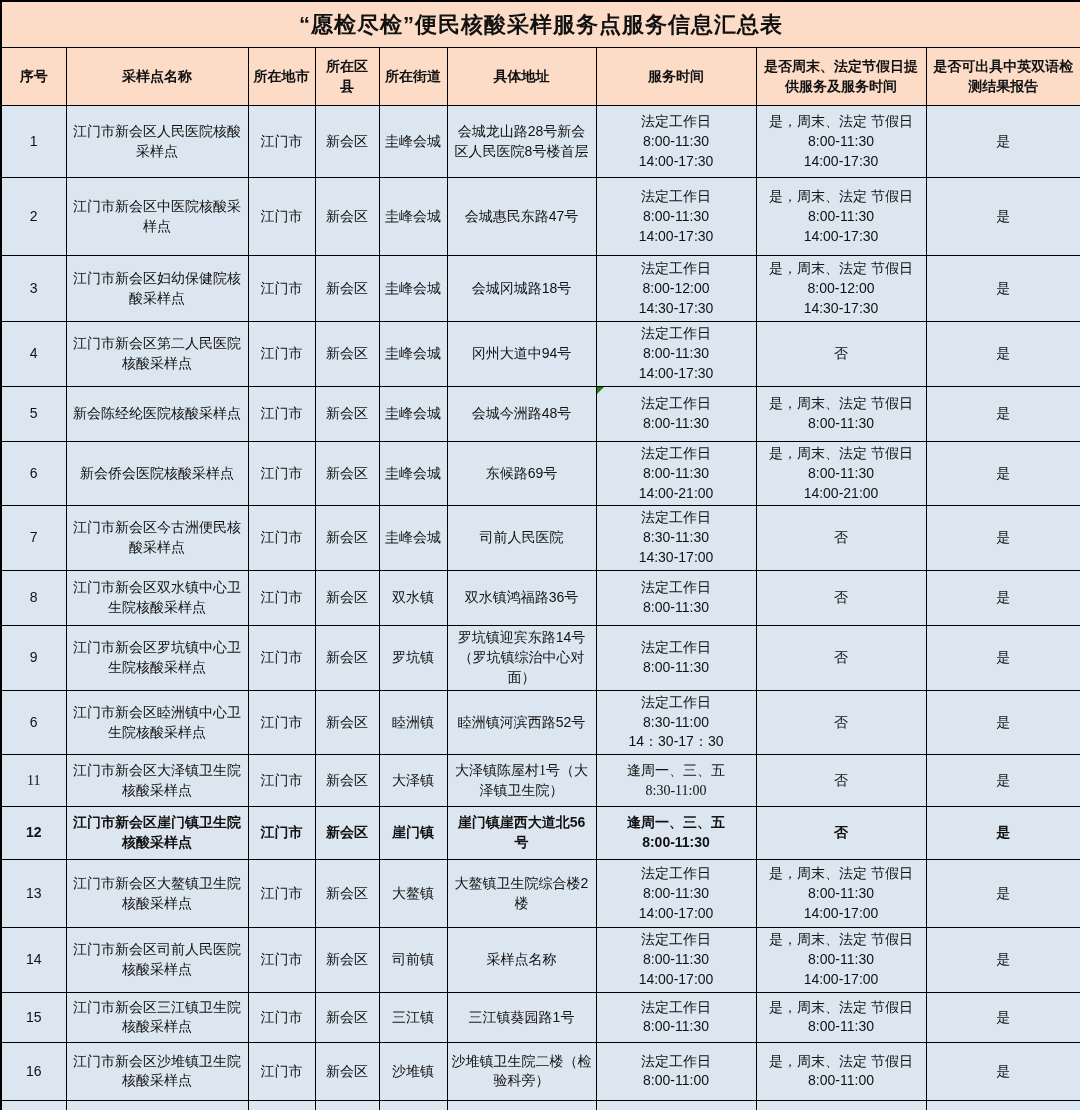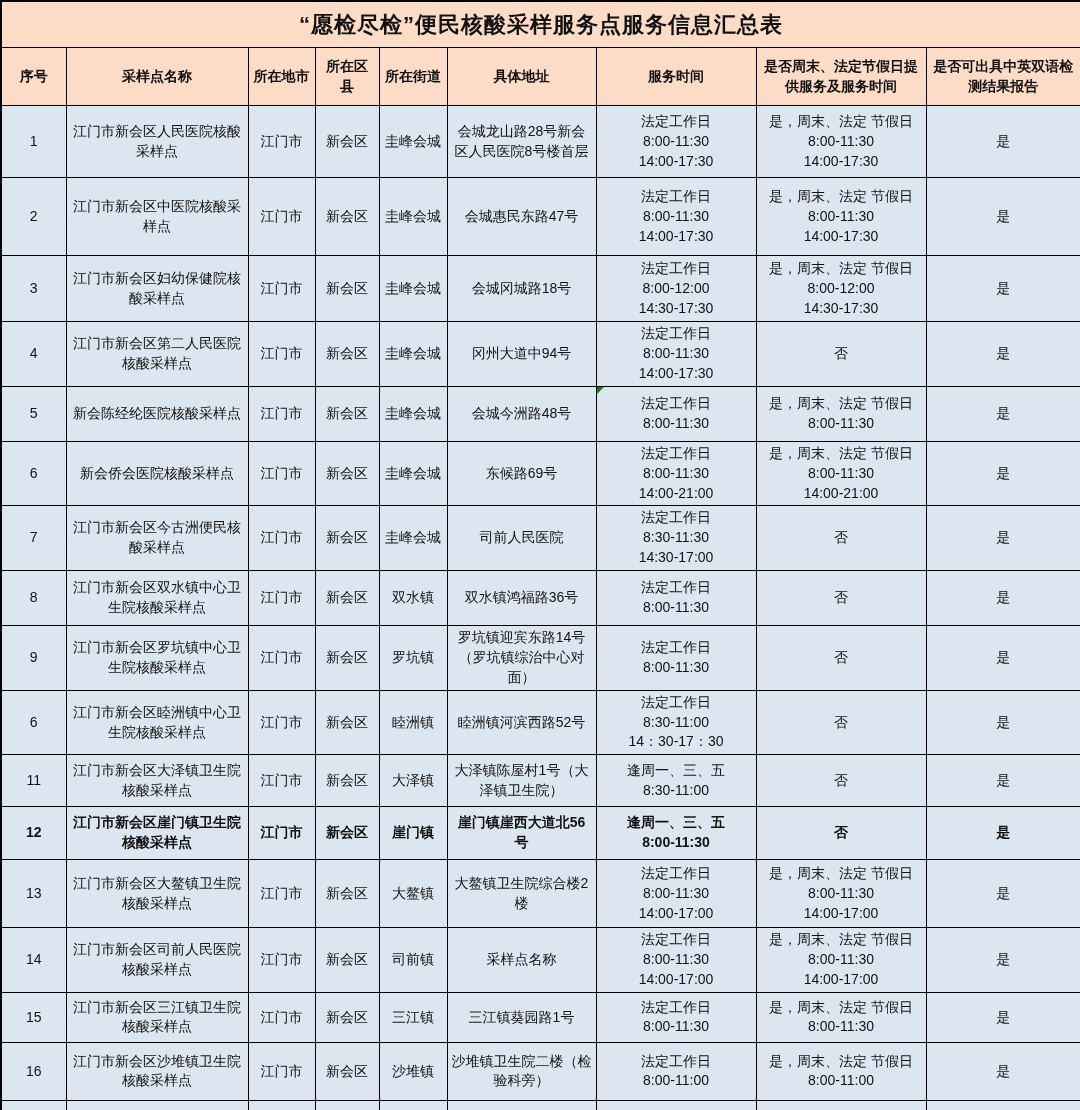--- a/index.html
+++ b/index.html
@@ -219,21 +219,21 @@
         <td><span>江门市</span></td>
         <td><span>新会区</span></td>
         <td><span>睦洲镇</span></td>
         <td><span>睦洲镇河滨西路52号</span></td>
         <td><span class="multiline">法定工作日
 8:30-11:00
 14：30-17：30</span></td>
         <td><span class="multiline">否</span></td>
         <td><span>是</span></td>
       </tr>
-      <tr style="height: 52px;">
+      <tr style="height: 52px; font-family: Liberation Serif, serif;">
         <td><span>11</span></td>
         <td><span>江门市新会区大泽镇卫生院核酸采样点</span></td>
         <td><span>江门市</span></td>
         <td><span>新会区</span></td>
         <td><span>大泽镇</span></td>
         <td><span>大泽镇陈屋村1号（大泽镇卫生院）</span></td>
         <td><span class="multiline">逢周一、三、五
 8:30-11:00</span></td>
         <td><span class="multiline">否</span></td>
         <td><span>是</span></td>

